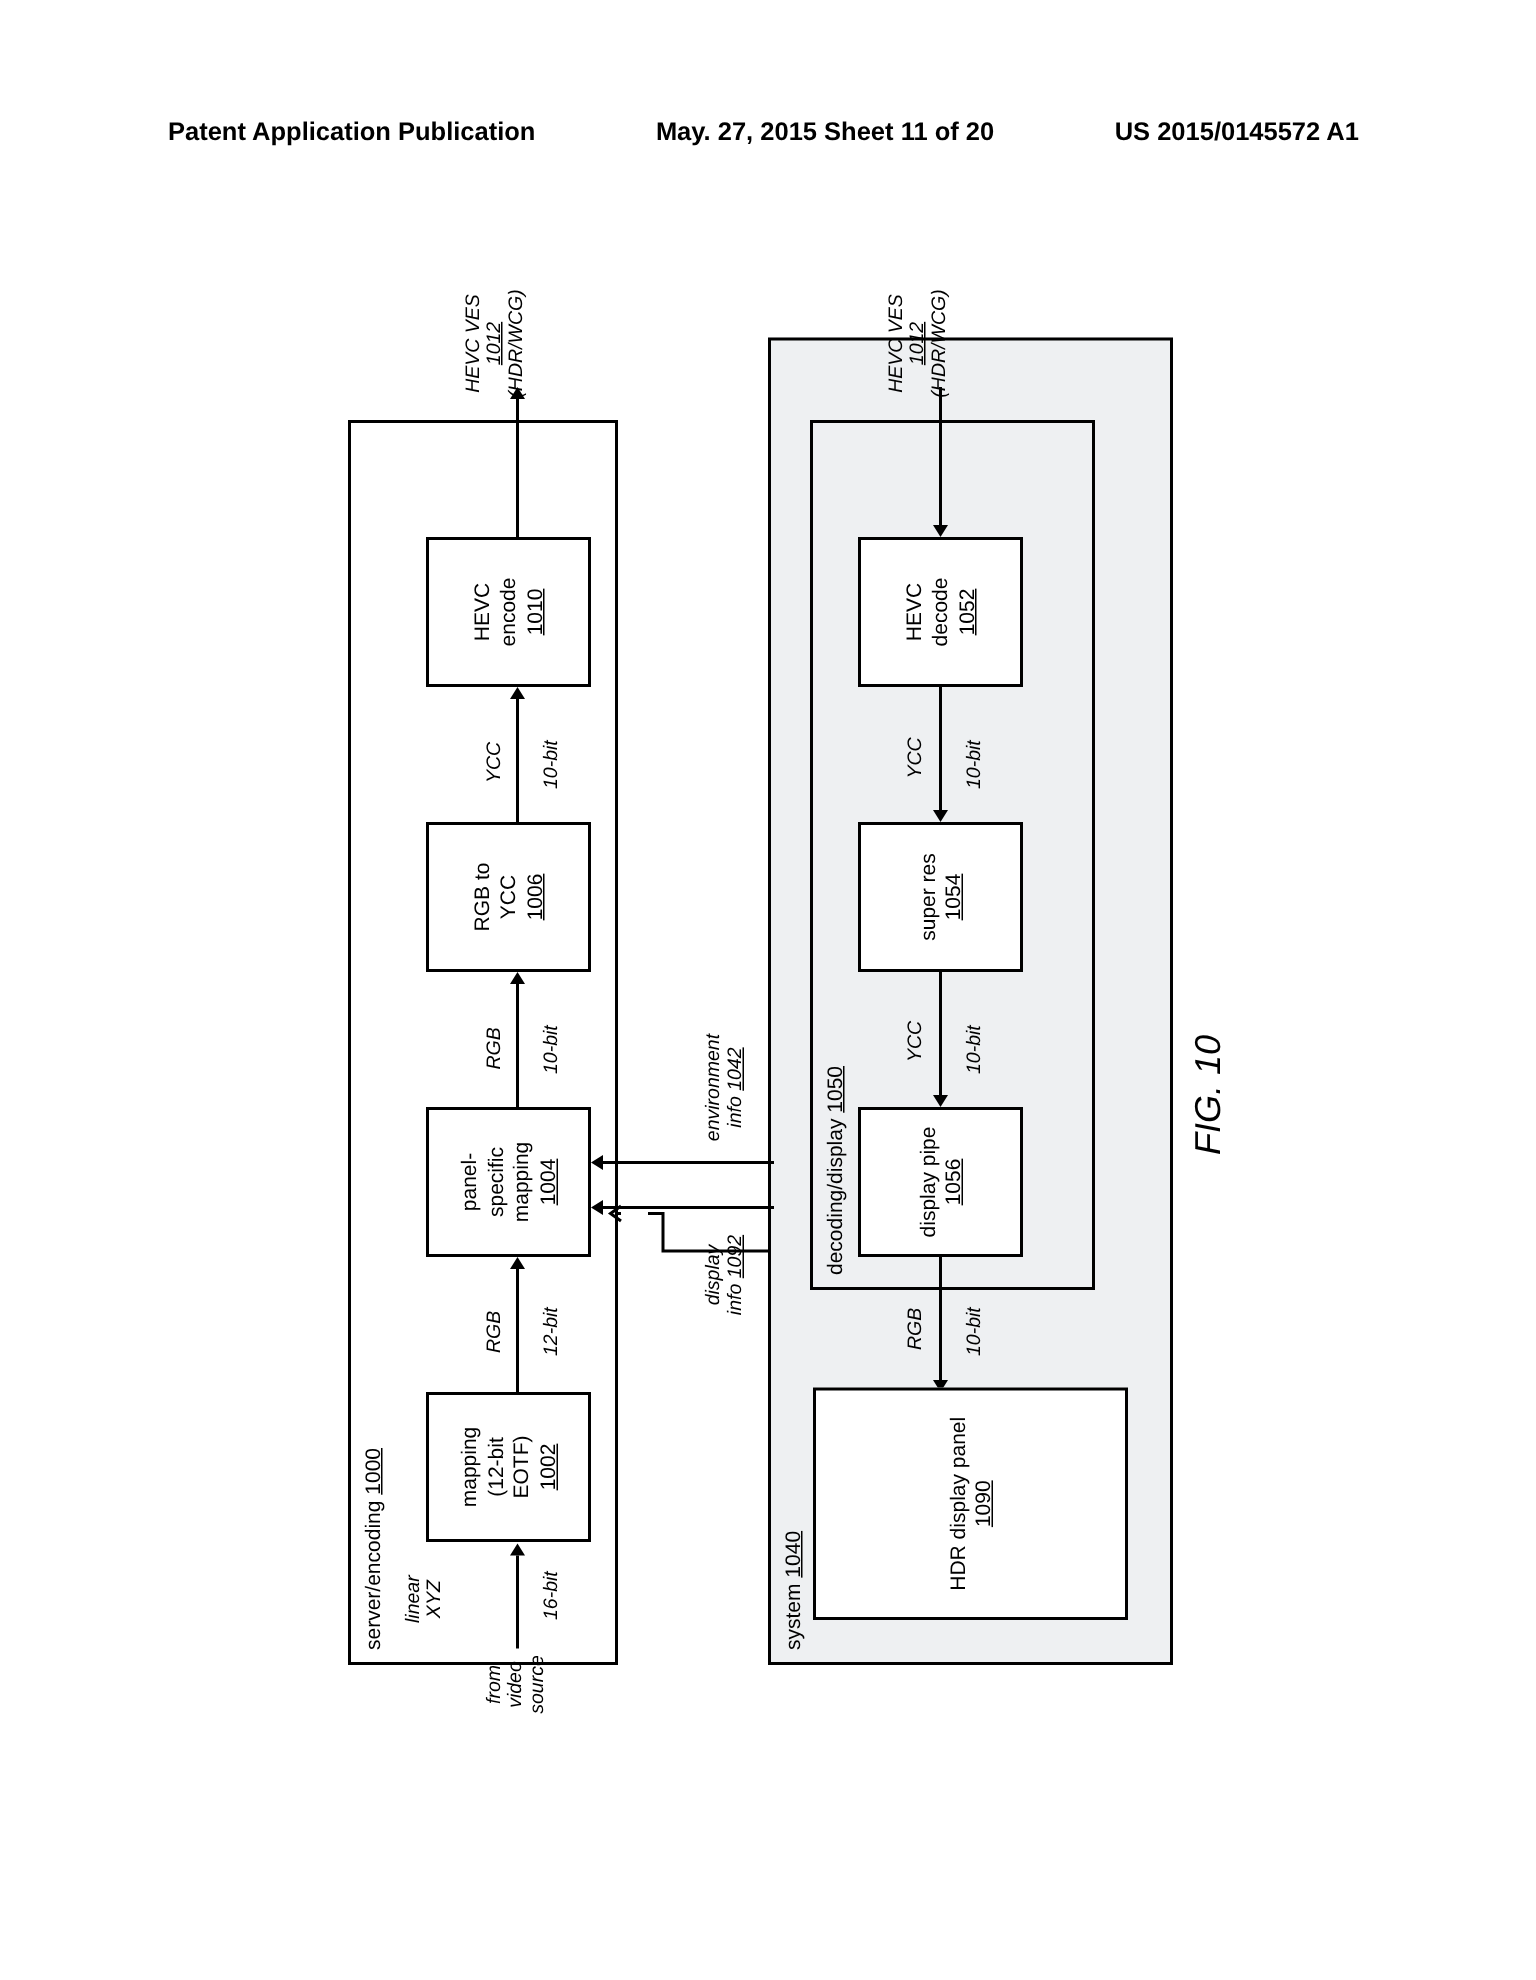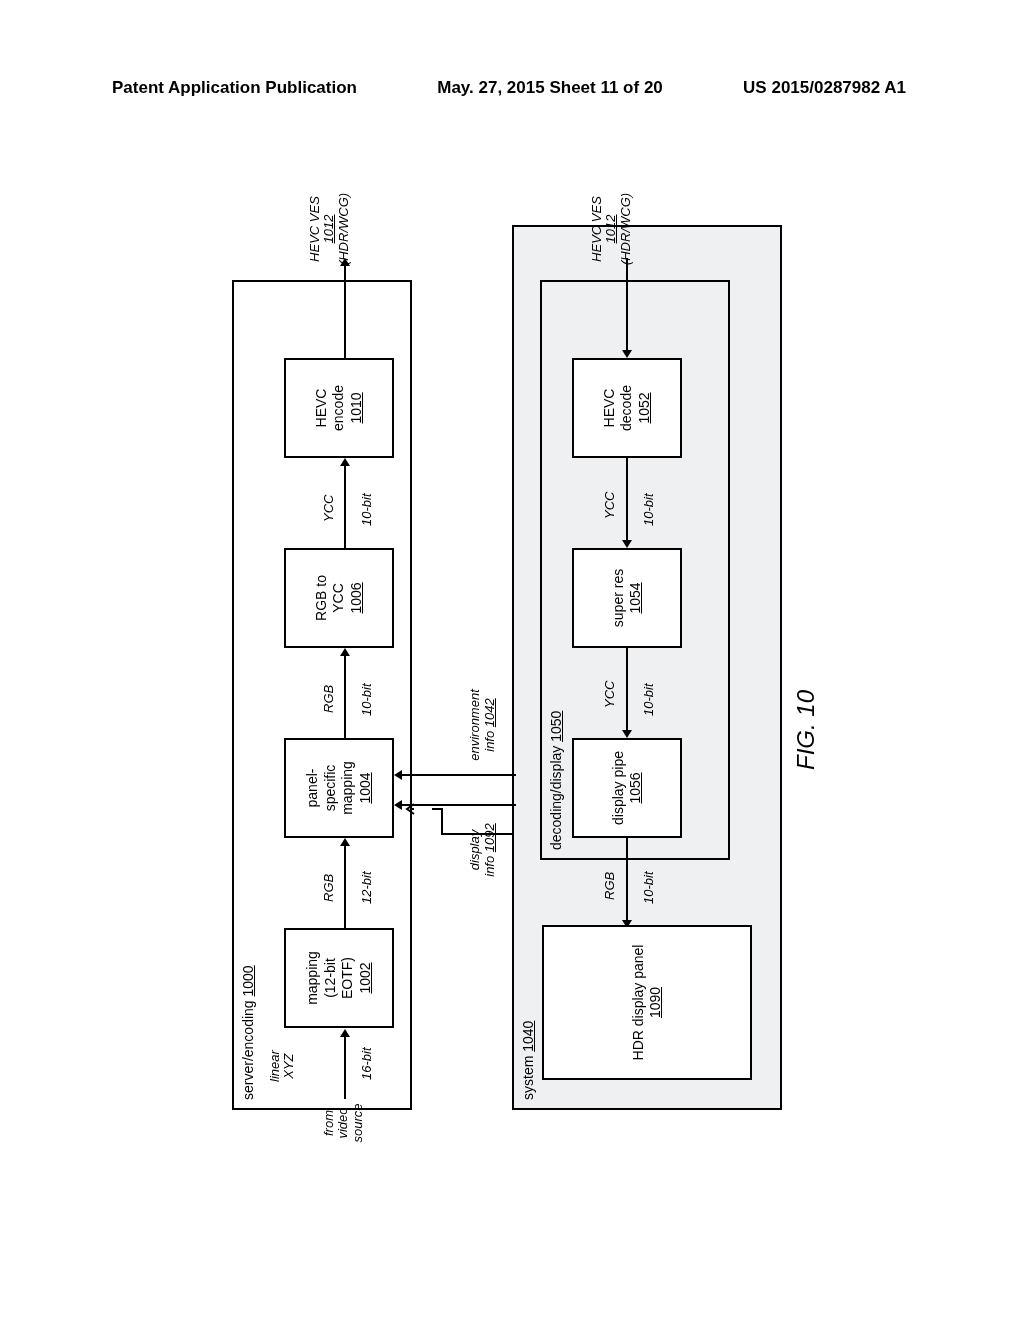--- a/index.html
+++ b/index.html
@@ -111,21 +111,21 @@
     font-size: 24px;
     font-style: italic;
   }
 </style>
 </head>
 <body>
 
 <div class="page-header">
   <span>Patent Application Publication</span>
   <span>May. 27, 2015  Sheet 11 of 20</span>
-  <span>US 2015/0287982 A1</span>
+  <span>US 2015/0145572 A1</span>
 </div>
 
 <div class="diagram-wrap">
 
   <div class="panel-encoder">
     <div class="panel-encoder-label">
       <span>server/encoding </span><span style="text-decoration:underline">1000</span>
     </div>
   </div>
 

